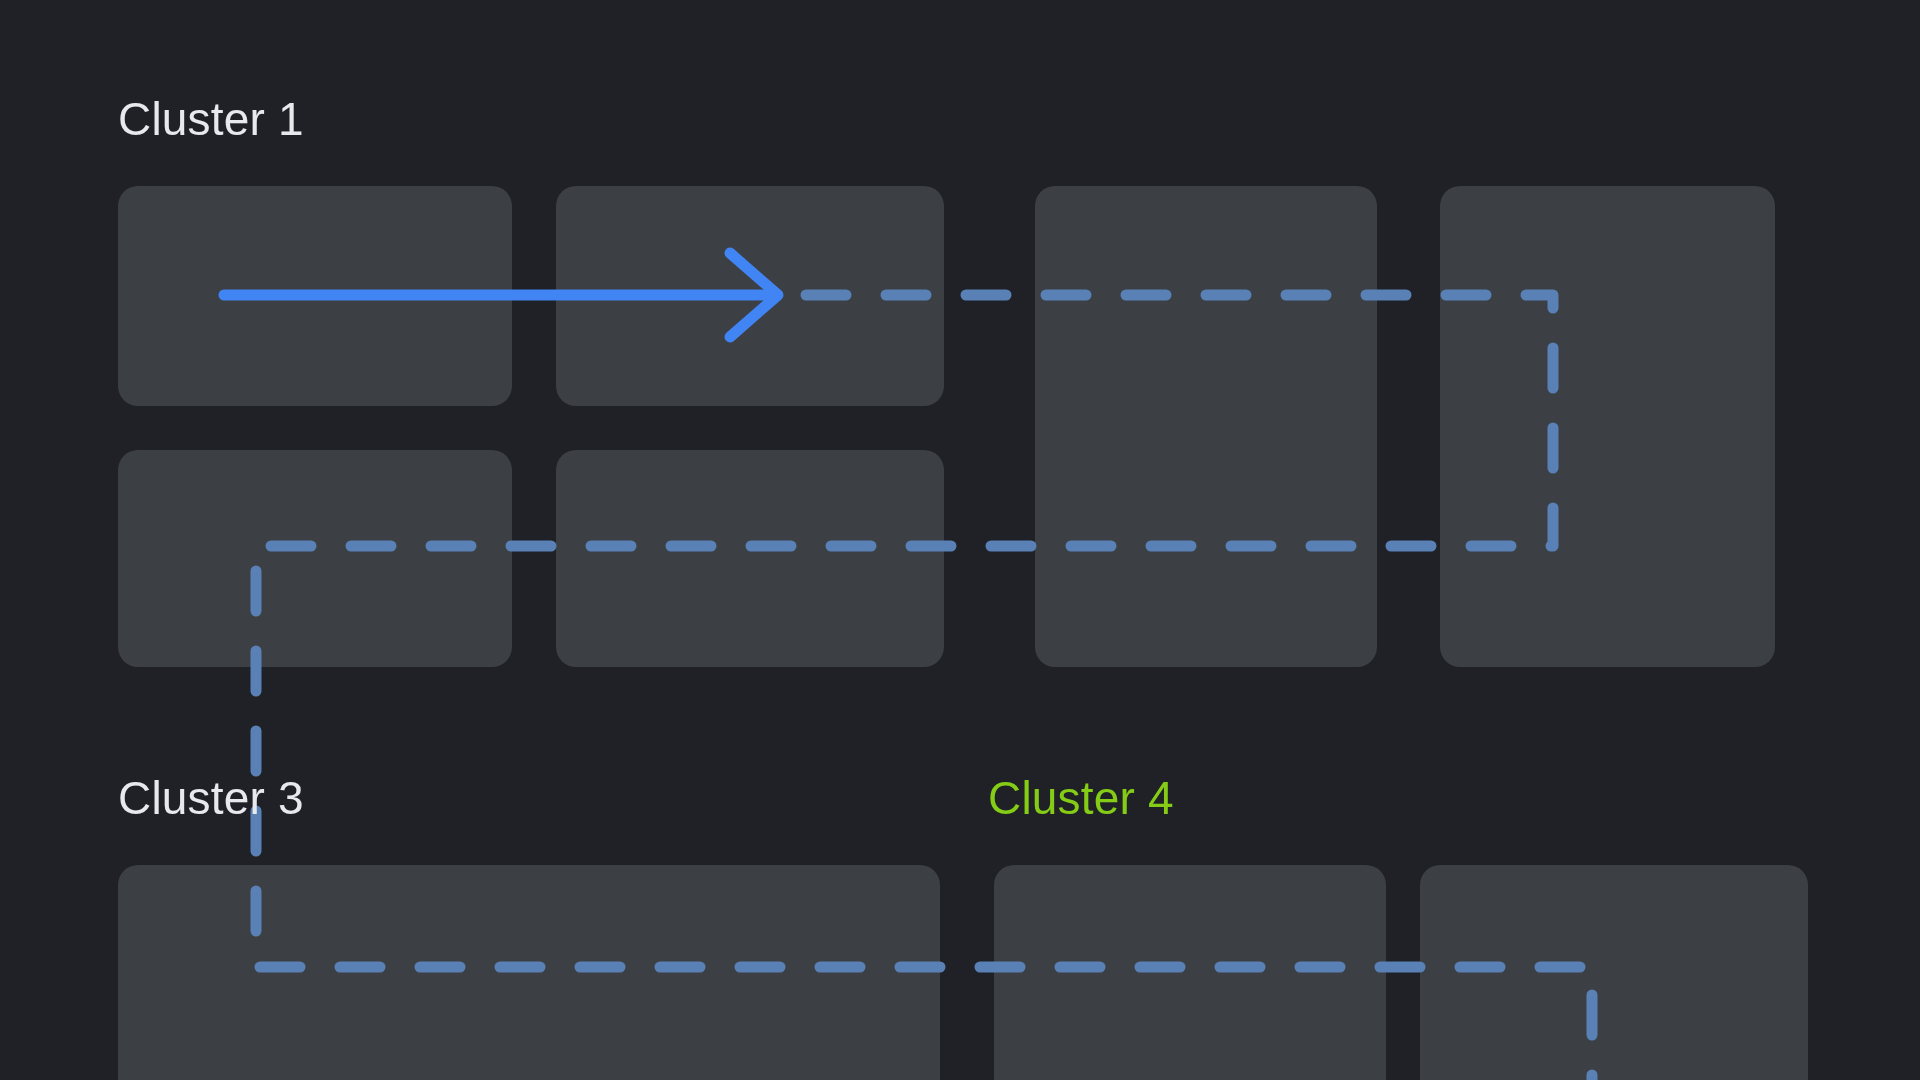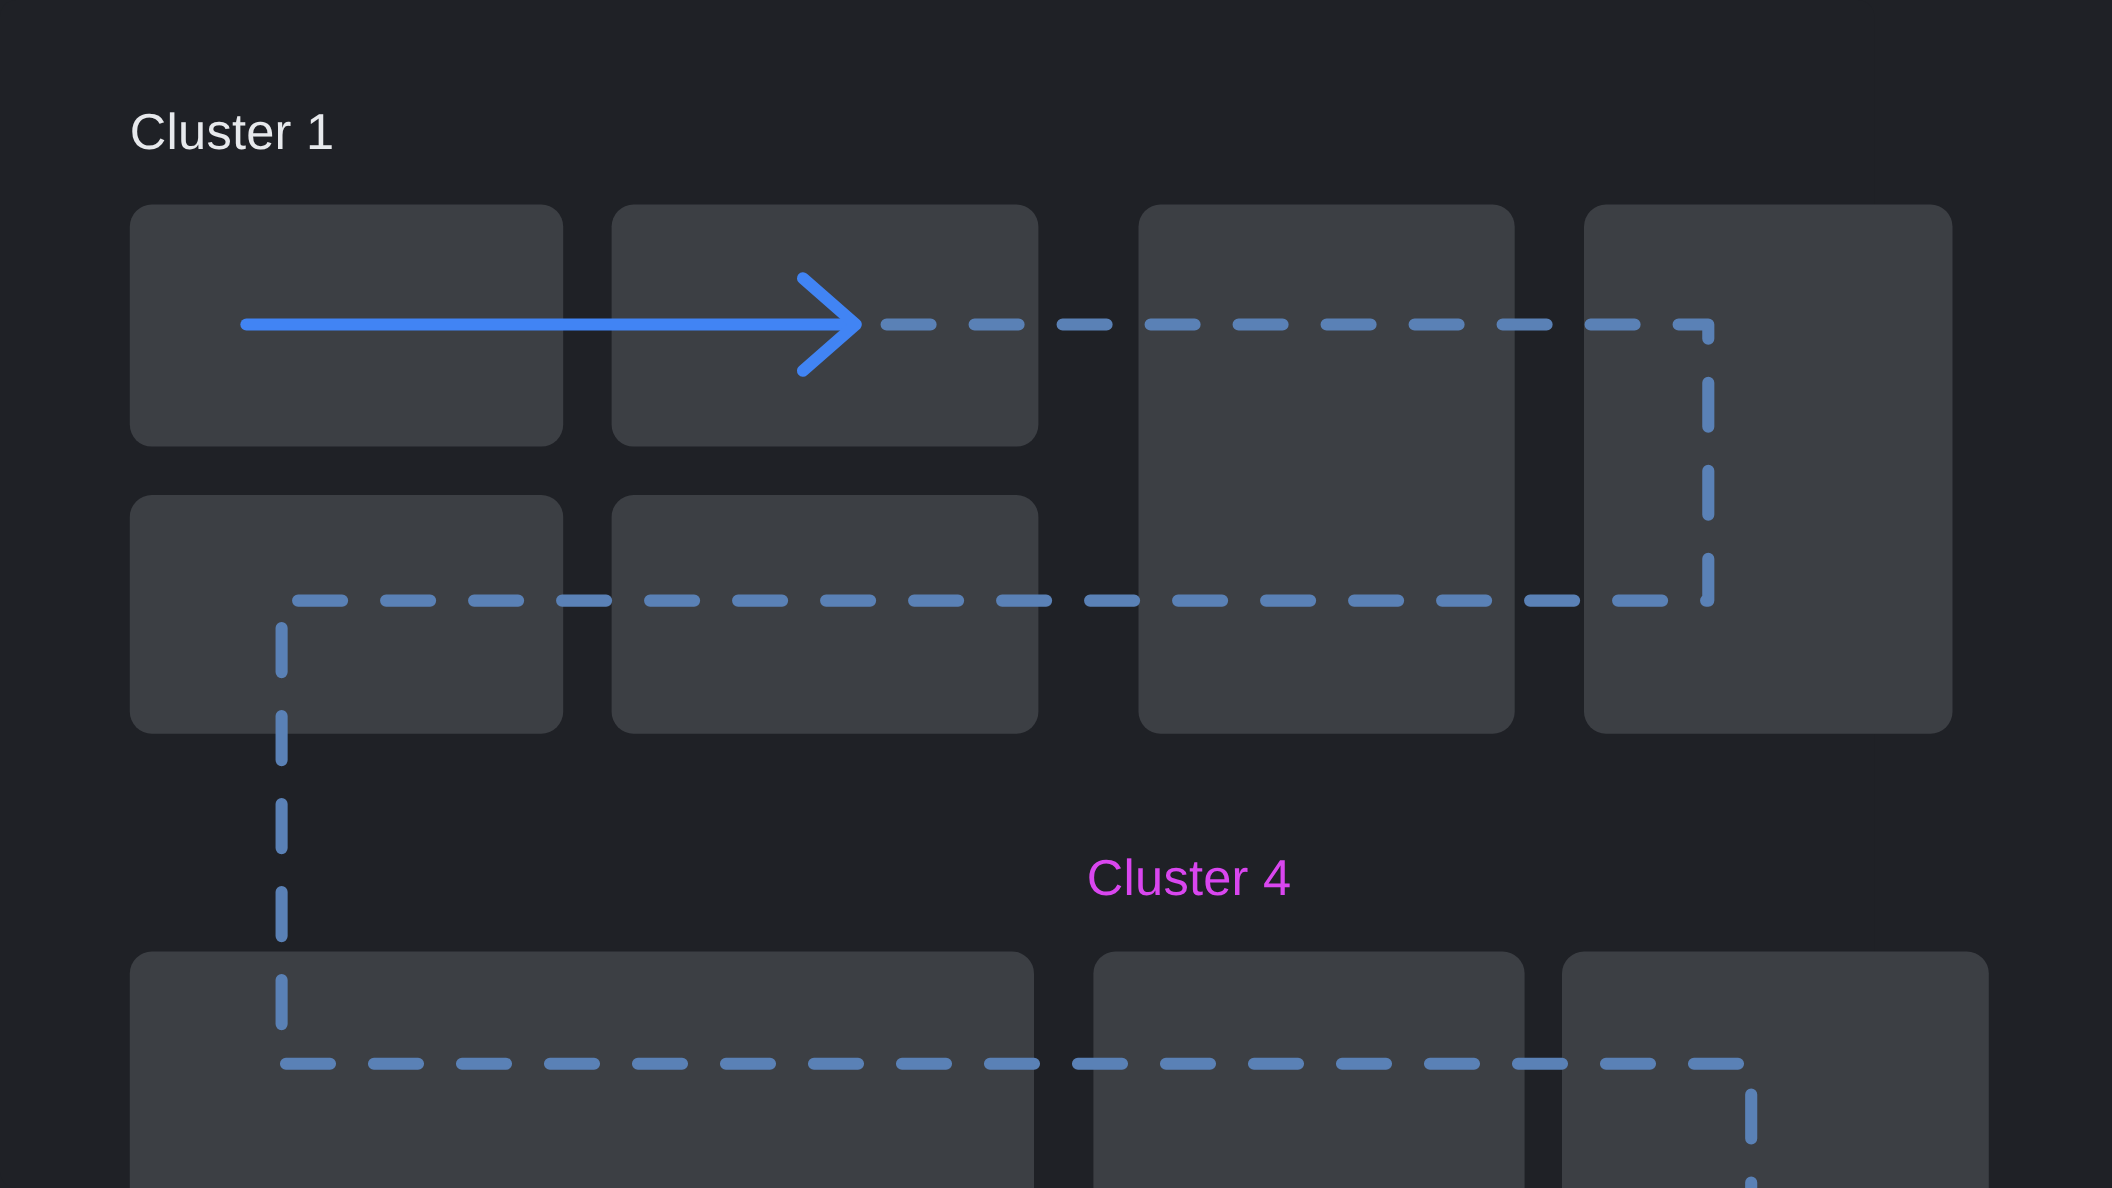--- a/index.html
+++ b/index.html
@@ -62,15 +62,16 @@
       <div class="card" style="left: 1420px; top: 865px; width: 388px; height: 260px; background: rgb(60, 63, 68);"></div>
     </div>
 
   <svg id="connector-svg" width="1920" height="1080" viewBox="0 0 1920 1080">
     <line id="solid-arrow-line" fill="none" stroke-linecap="round" x1="224" y1="295" x2="770" y2="295" stroke="#4184f4" stroke-width="11"></line>
     <polyline id="solid-arrow-head" fill="none" stroke-linecap="round" stroke-linejoin="round" points="730,253 778,295 730,337" stroke="#4184f4" stroke-width="11"></polyline>
     <polyline id="dashed-path" fill="none" stroke-linecap="round" stroke-linejoin="round" points="806,295 1553,295 1553,546 256,546 256,967 1592,967 1592,1105" stroke="#5a81b6" stroke-width="11" stroke-dasharray="40 40"></polyline>
   </svg>
 
   <div class="cluster-label" style="left: 118px; top: 96px; color: rgb(231, 233, 236);">Cluster 1</div>
-  <div class="cluster-label" style="left: 988px; top: 775px; color: #d946ef;">Cluster 4</div>
+  <div class="cluster-label" style="left: 118px; top: 775px; color: rgb(231, 233, 236);">Cluster 3</div>
+  <div class="cluster-label" style="left: 988px; top: 775px; color: #84cc16;">Cluster 4</div>
 
 </div>
 
 </body></html>

